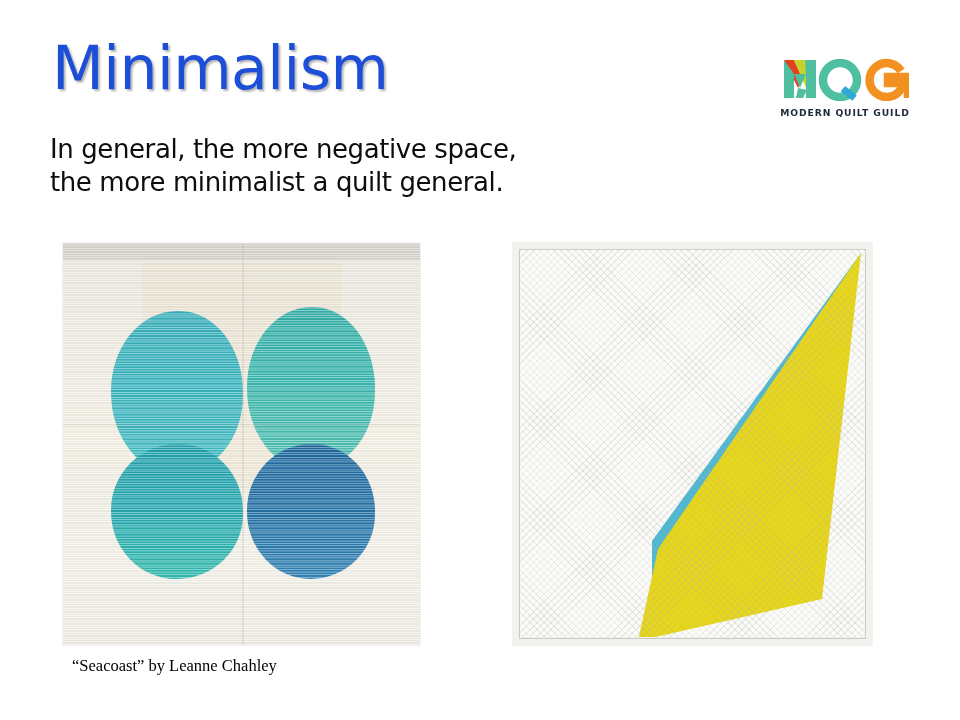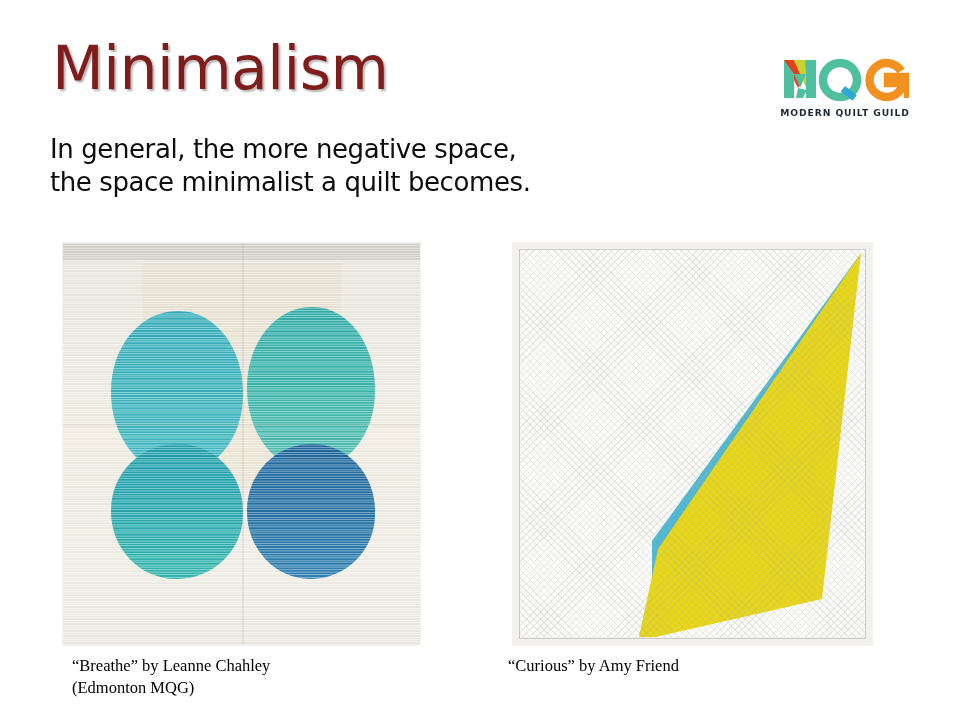--- a/index.html
+++ b/index.html
@@ -18,21 +18,21 @@
 
   
   .slide-title {
     position: absolute;
     left: 52px;
     top: 38px;
     font-family: "DejaVu Sans", sans-serif;
     font-size: 60px;
     font-weight: 400;
     line-height: 1.0;
-    color: #7f1d1d;
+    color: #1d4ed8;
     letter-spacing: -0.5px;
     text-shadow: 2px 2px 2px rgba(120,120,120,0.55);
     white-space: nowrap;
   }
 
   
   .body-text {
     position: absolute;
     left: 50px;
     top: 133px;
@@ -151,21 +151,21 @@
   #caption-curious { left: 508px; top: 655px; }
   .caption .line { display: block; }
 </style>
 </head>
 <body>
 
 <div class="slide-title">Minimalism</div>
 
 <div class="body-text">
   <span class="line">In general, the more negative space,</span>
-  <span class="line">the space minimalist a quilt becomes.</span>
+  <span class="line">the more minimalist a quilt general.</span>
 </div>
 
 <div class="logo">
   <svg class="logo-mark" viewBox="0 0 252 88">
 
     <polygon points="2,6 22,6 40,44 30,62 2,6" fill="#e2401f"></polygon>
     <polygon points="22,6 44,6 60,40 48,66 22,6" fill="#c8d22e"></polygon>
     <polygon points="2,6 2,82 22,82 22,34" fill="#4fbf9f"></polygon>
     <polygon points="44,6 66,6 66,82 46,82 46,34" fill="#4fbf9f"></polygon>
     <polygon points="22,34 46,34 34,62" fill="#4fbf9f"></polygon>
@@ -202,30 +202,28 @@
               background:linear-gradient(180deg,#1565a1 0%,#1b70a9 50%,#2a84bb 100%);">
     <div class="shade"></div>
   </div>
 
   <div class="seam-v"></div>
   <div class="seam-h"></div>
   <div class="weave"></div>
 </div>
 
 <div class="caption" id="caption-breathe">
-  <span class="line">“Breathe” by Leanne Chahley</span>
-  <span class="line">(Edmonton MQG)</span>
+  <span class="line">“Seacoast” by Leanne Chahley</span>
 </div>
 
 <div class="quilt" id="quilt-curious">
   <div class="field">
     <svg class="shape-svg" viewBox="0 0 345 388" preserveAspectRatio="none">
       <polygon points="341,4 132,292 132,340 186,262" fill="#4cb8d4"></polygon>
       <polygon points="341,4 302,350 118,392 138,300" fill="#e8d718"></polygon>
     </svg>
     <div class="texture"></div>
   </div>
   <div class="edge"></div>
 </div>
 
 <div class="caption" id="caption-curious">
-  <span class="line">“Curious” by Amy Friend</span>
 </div>
 
 </body></html>

